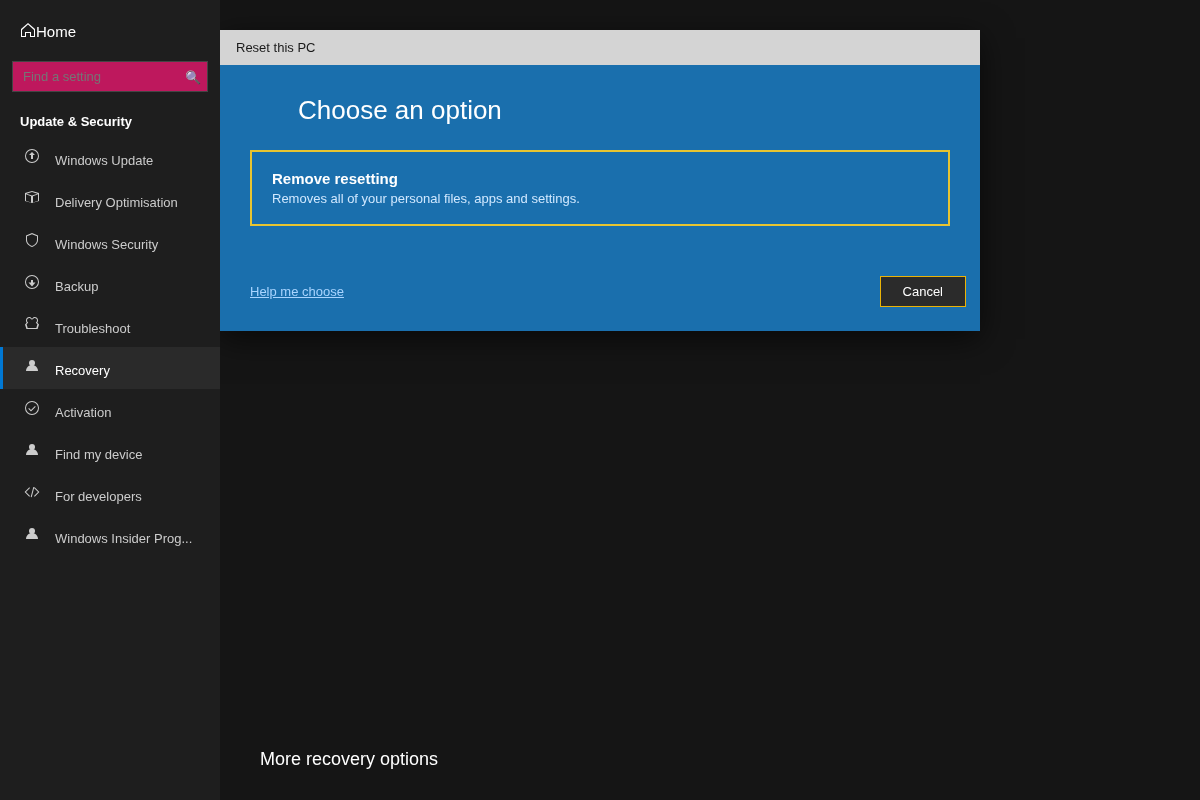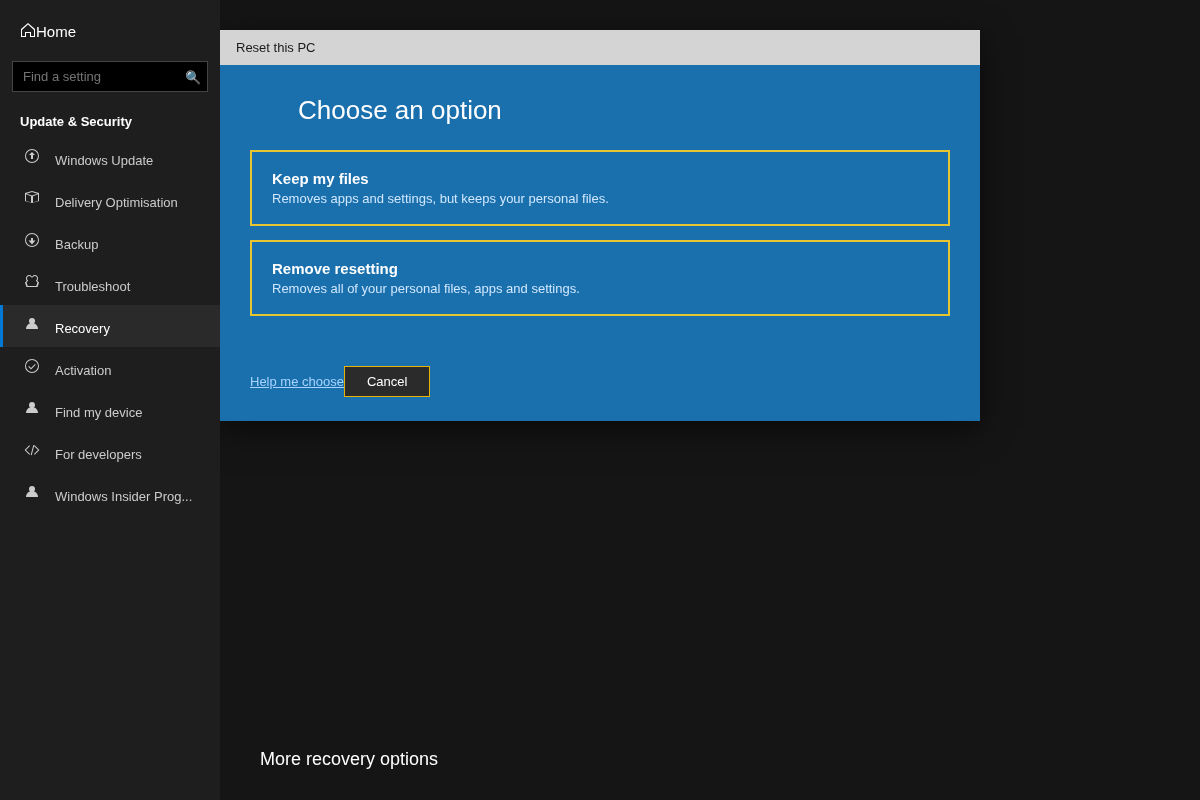--- a/index.html
+++ b/index.html
@@ -40,21 +40,21 @@
       font-size: 15px;
       cursor: pointer;
     }
 
     .sidebar-search {
       margin: 8px 12px;
       position: relative;
     }
     .sidebar-search input {
       width: 100%;
-      background: #000000;
+      background: #be185d;
       border: 1px solid #444;
       color: #ccc;
       padding: 7px 30px 7px 10px;
       font-size: 13px;
       outline: none;
     }
     .sidebar-search .search-icon-btn {
       position: absolute;
       right: 6px;
       top: 50%;
@@ -198,20 +198,21 @@
       margin-bottom: 4px;
     }
 
     .option-card-desc {
       font-size: 13px;
       color: #d0e8ff;
     }
 
     .modal-footer {
       display: flex;
+      justify-content: space-between;
       align-items: center;
       padding: 16px 14px 24px 30px;
       background: #1a6fad;
     }
 
     .help-link {
       color: #a8d4ff;
       font-size: 13px;
       text-decoration: underline;
       cursor: pointer;
@@ -267,20 +268,28 @@
 
     <div class="sidebar-item">
       <span class="icon">
         <svg viewBox="0 0 16 16">
             <path d="M1 3v8l7 2 7-2V3L8 1 1 3zm7-1l5.5 1.8-5.5 1.7L2.5 3.8 8 2zm-6 2.3L7 6.2v6.3L2 10.7V4.3zm12 6.4l-5 1.8V6.2l5-1.9v6.4z"></path>
           </svg>
       </span>
       <span>Delivery Optimisation</span>
     </div>
 
+    <div class="sidebar-item">
+      <span class="icon">
+        <svg viewBox="0 0 16 16">
+            <path d="M8 1L2 3.5V8c0 3.2 2.5 5.8 6 7 3.5-1.2 6-3.8 6-7V3.5L8 1zm0 1.2l5 2V8c0 2.7-2 4.9-5 6-3-1.1-5-3.3-5-6V4.2l5-2z"></path>
+          </svg>
+      </span>
+      <span>Windows Security</span>
+    </div>
 
     <div class="sidebar-item">
       <span class="icon">
         <svg viewBox="0 0 16 16">
             <path d="M8 1a7 7 0 1 0 0 14A7 7 0 0 0 8 1zm0 1a6 6 0 1 1 0 12A6 6 0 0 1 8 2zm-1 3v3.5H4.5l3.5 4 3.5-4H9V6H7z"></path>
           </svg>
       </span>
       <span>Backup</span>
     </div>
 
@@ -355,24 +364,20 @@
     <div class="modal-overlay">
       <div class="modal">
 
         <div class="modal-header">
           <span>Reset this PC</span>
         </div>
 
         <div class="modal-body">
           <h2 class="modal-choose-title">Choose an option</h2>
 
-          <div class="option-card">
-            <div class="option-card-title">Keep my files</div>
-            <div class="option-card-desc">Removes apps and settings, but keeps your personal files.</div>
-          </div>
 
           <div class="option-card">
             <div class="option-card-title">Remove resetting</div>
             <div class="option-card-desc">Removes all of your personal files, apps and settings.</div>
           </div>
         </div>
 
         <div class="modal-footer">
           <span class="help-link">Help me choose</span>
           <button class="cancel-btn">Cancel</button>

